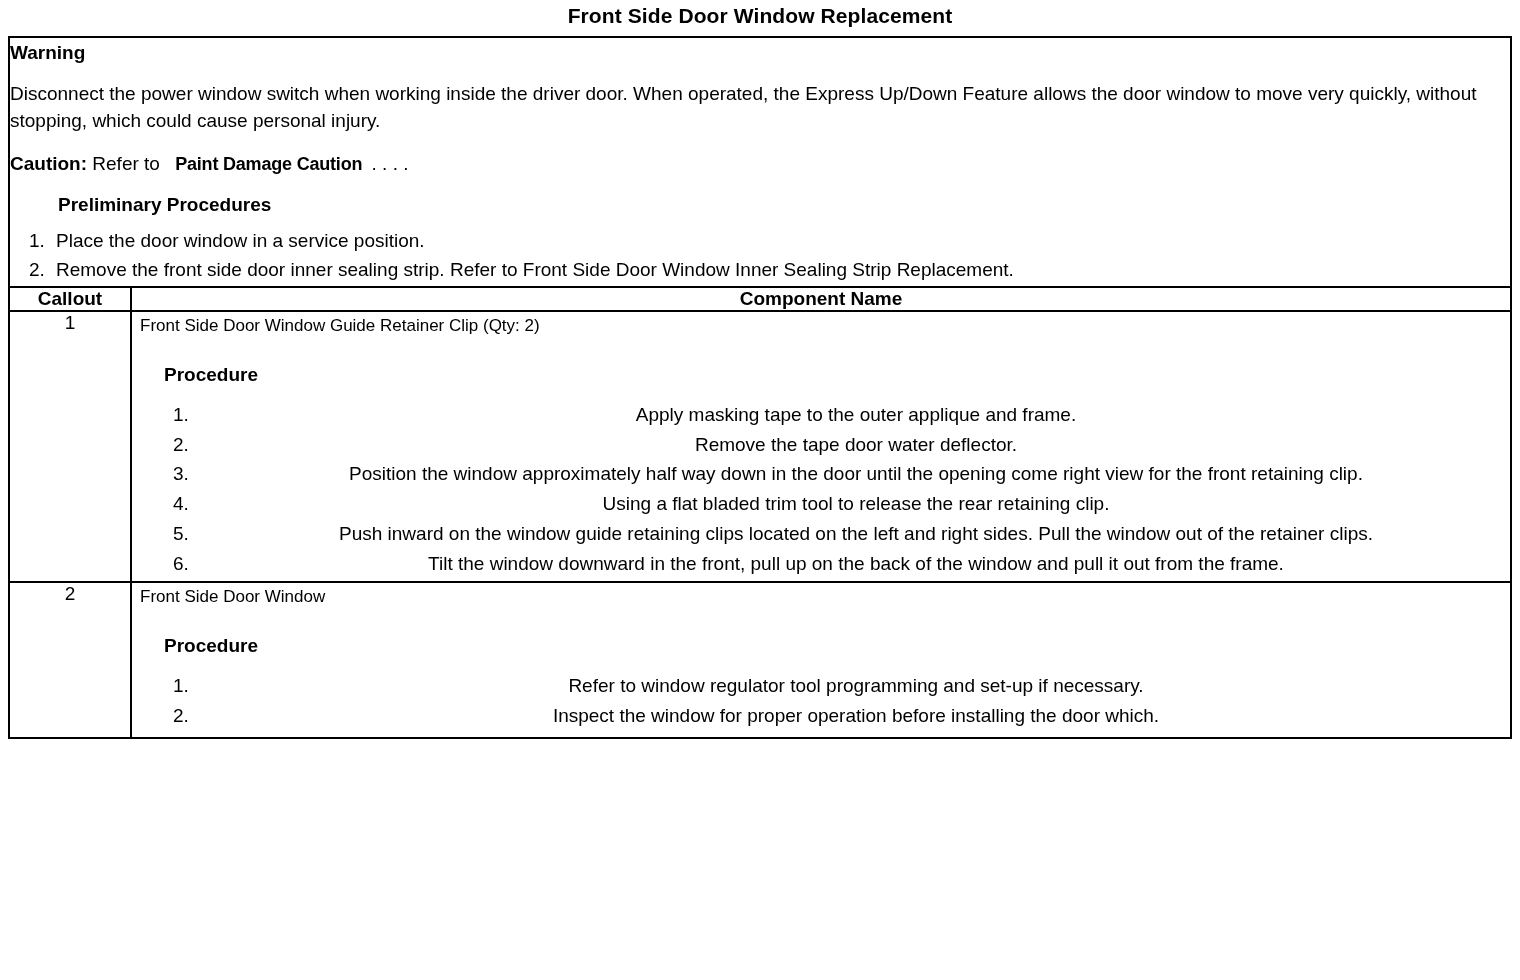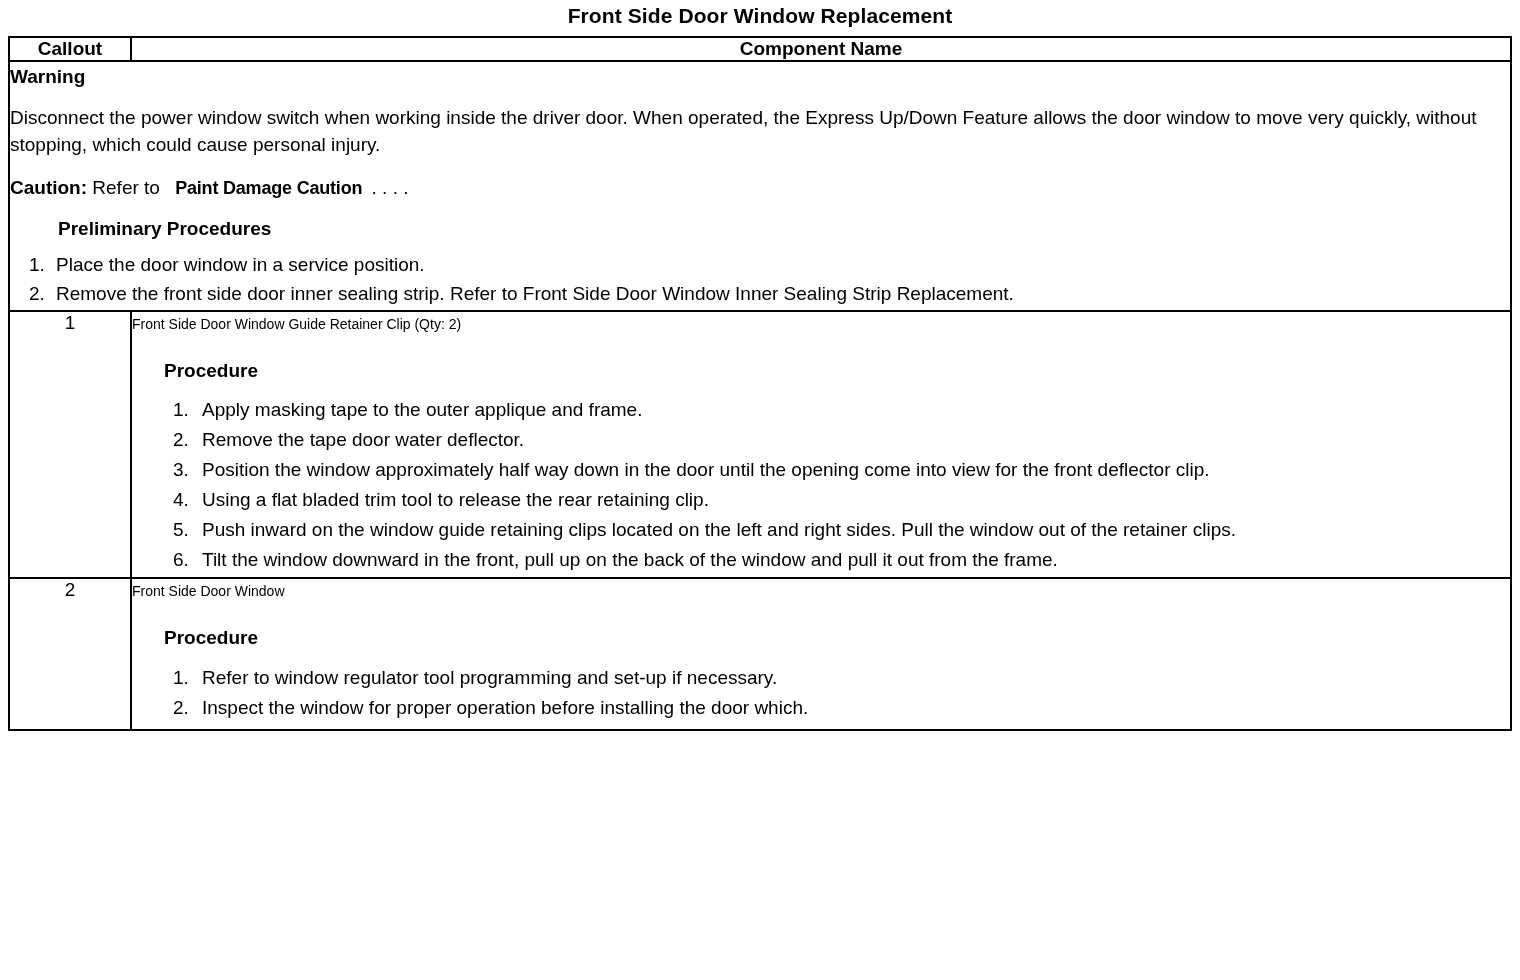--- a/index.html
+++ b/index.html
@@ -91,87 +91,89 @@
     margin: 0;
     padding: 0 0 0 40px;
     font-size: 19px;
     line-height: 1.42;
   }
   ol.num li {
     margin: 0 0 2px 0;
     padding-left: 6px;
   }
   .comp-name {
-    font-size: 14px;
+    font-size: 17px;
     margin: 3px 0 24px 0;
+    padding-left: 8px;
   }
   .proc-head {
     font-weight: bold;
     font-size: 19px;
     margin: 0 0 14px 32px;
   }
   ol.steps {
     margin: 0;
     padding: 0 0 0 62px;
     font-size: 19px;
     line-height: 1.42;
   }
   ol.steps li {
     margin: 0 0 3px 0;
     padding-left: 8px;
+    text-align: center;
   }
   .row2-inner {
     padding-bottom: 4px;
   }
 </style>
 </head>
 <body>
 
 <div class="page">
 
   <div class="doc-title">Front Side Door Window Replacement</div>
 
   <table class="proc">
     <colgroup>
       <col class="callout-col">
       <col>
     </colgroup>
     <tbody>
       <tr>
-        <th class="th-callout">Callout</th>
-        <th class="th-component">Component Name</th>
-      </tr>
-
-      <tr>
         <td class="cell-pad" colspan="2">
           <div class="warn-head">Warning</div>
           <div class="warn-body">Disconnect the power window switch when working inside the driver door. When operated, the Express Up/Down Feature allows the door window to move very quickly, without stopping, which could cause personal injury.</div>
           <div class="caution-line">
             <span class="caution-label">Caution:</span>
             <span>Refer to</span>
             <span class="caution-link">Paint Damage Caution</span>
             <span class="caution-dots">.       .           .           .</span>
           </div>
           <div class="prelim-head">Preliminary Procedures</div>
           <ol class="num">
             <li>Place the door window in a service position.</li>
             <li>Remove the front side door inner sealing strip. Refer to Front Side Door Window Inner Sealing Strip Replacement.</li>
           </ol>
         </td>
       </tr>
 
       <tr>
+        <th class="th-callout">Callout</th>
+        <th class="th-component">Component Name</th>
+      </tr>
+
+      <tr>
         <td class="callout-num">1</td>
         <td class="cell-pad">
           <div class="comp-name">Front Side Door Window Guide Retainer Clip (Qty: 2)</div>
           <div class="proc-head">Procedure</div>
           <ol class="steps">
             <li>Apply masking tape to the outer applique and frame.</li>
             <li>Remove the tape door water deflector.</li>
-            <li>Position the window approximately half way down in the door until the opening come into view for the front deflector clip.</li>
+            <li>Position the window approximately half way down in the door until the opening come right view for the front retaining clip.</li>
             <li>Using a flat bladed trim tool to release the rear retaining clip.</li>
             <li>Push inward on the window guide retaining clips located on the left and right sides. Pull the window out of the retainer clips.</li>
             <li>Tilt the window downward in the front, pull up on the back of the window and pull it out from the frame.</li>
           </ol>
         </td>
       </tr>
 
       <tr>
         <td class="callout-num">2</td>
         <td class="cell-pad">

